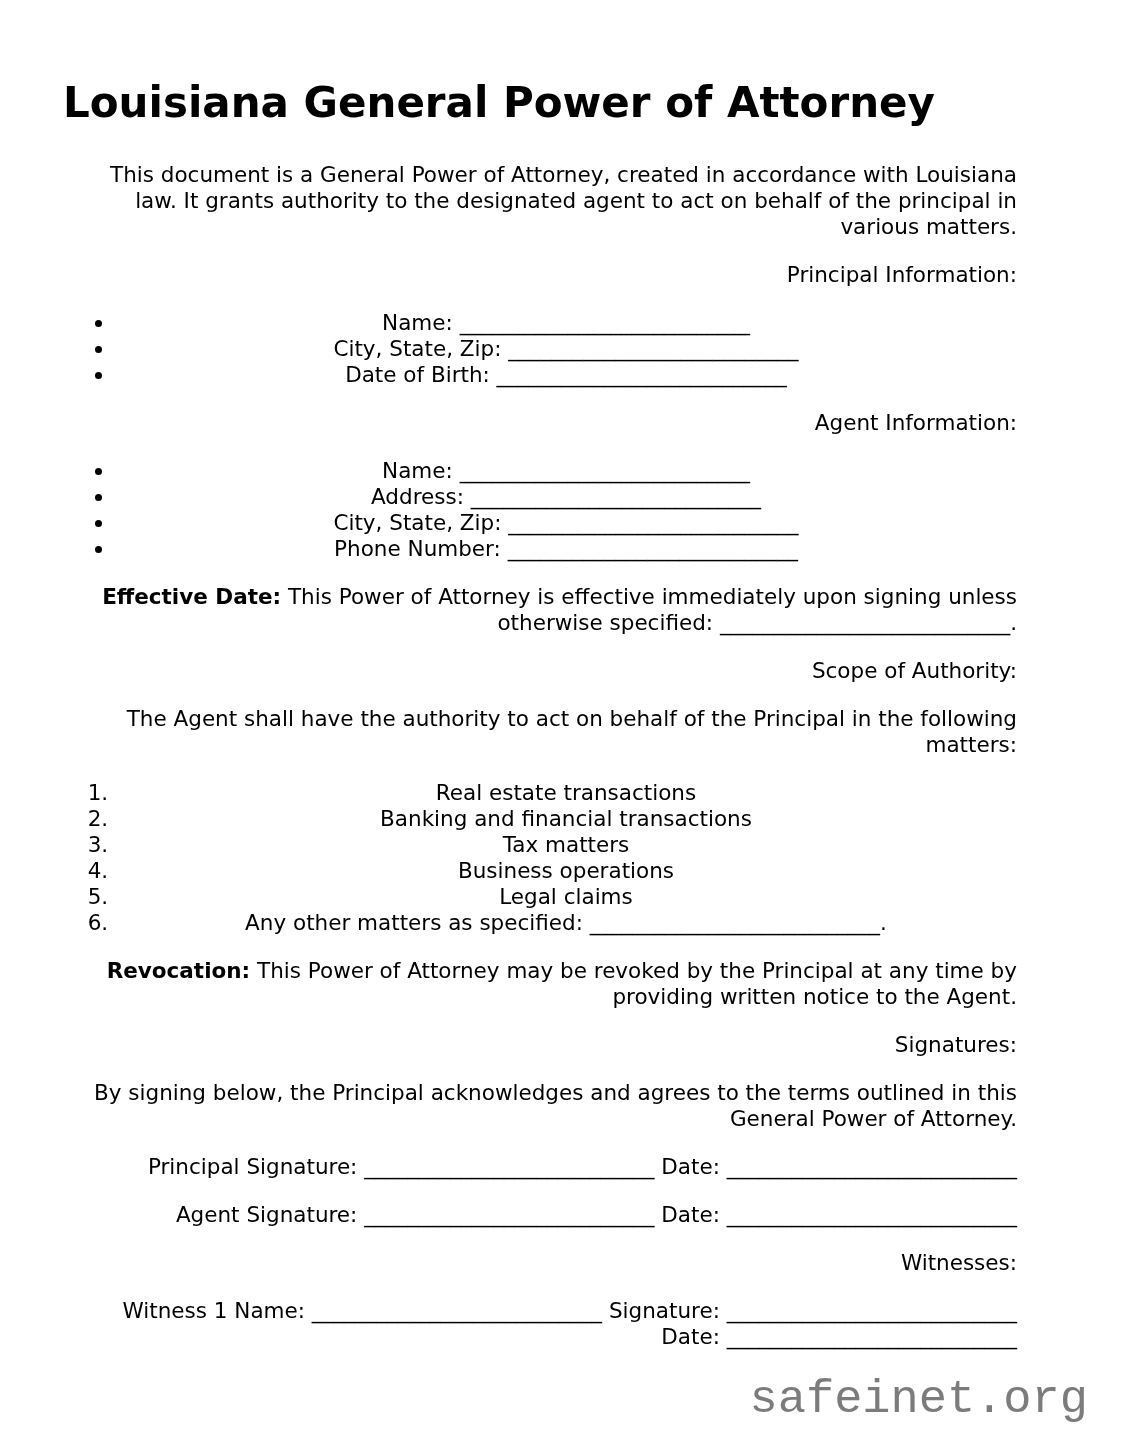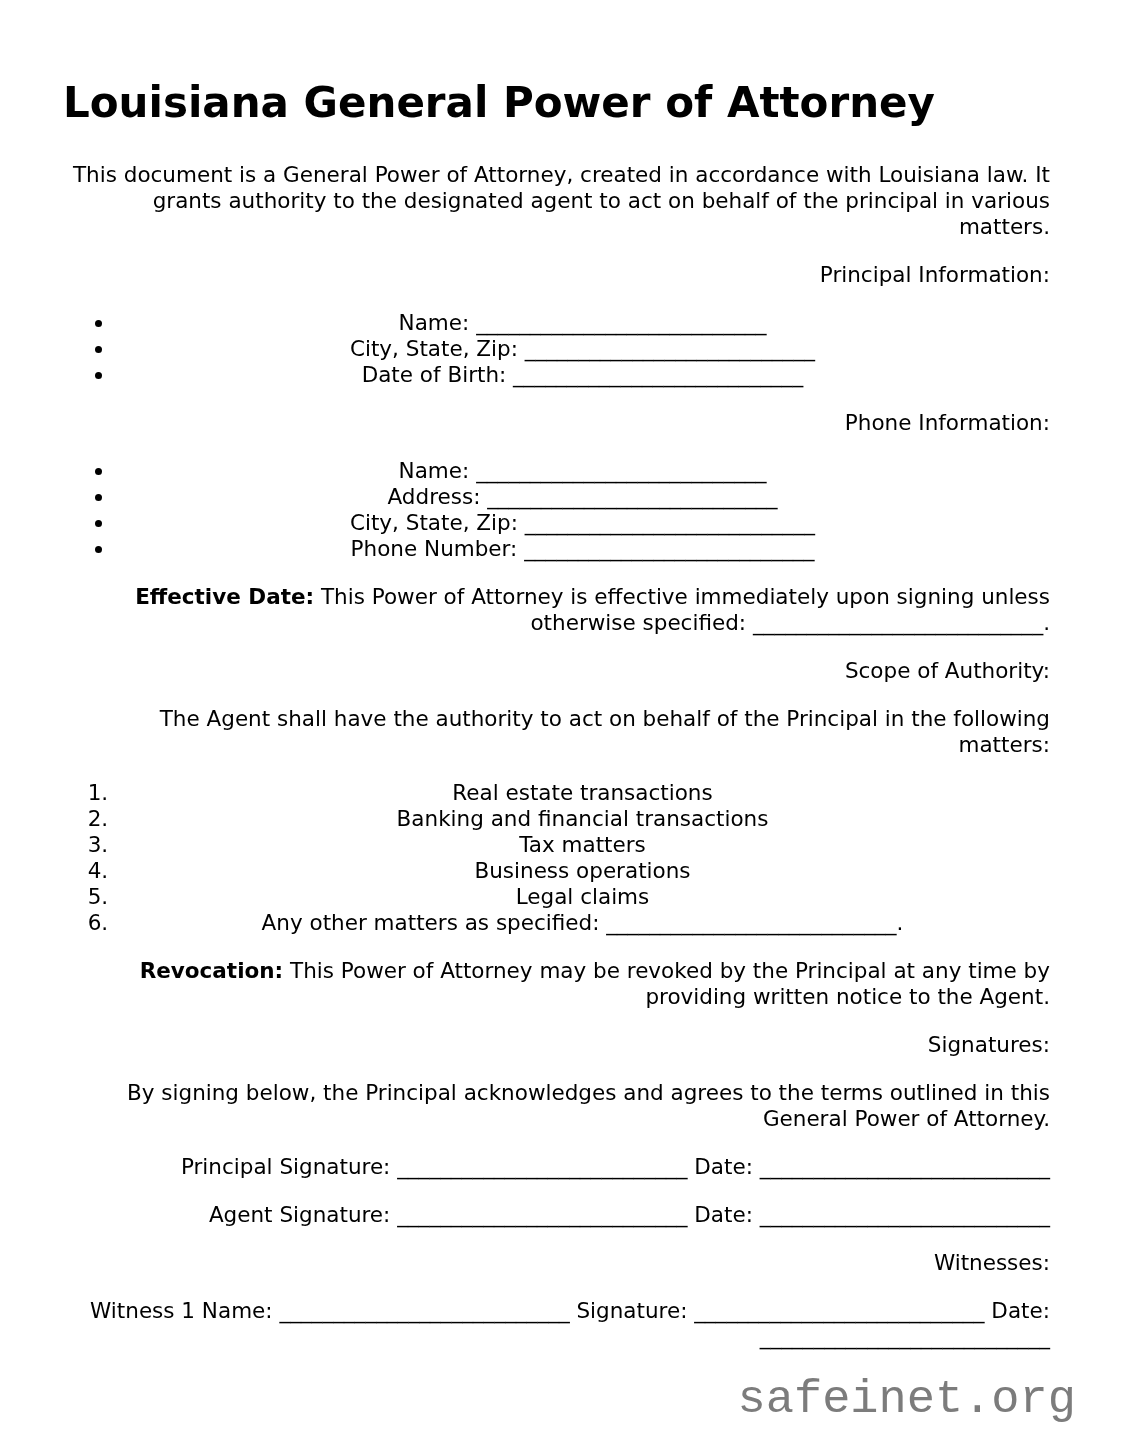--- a/index.html
+++ b/index.html
@@ -5,21 +5,21 @@
   html, body {
     margin: 0;
     padding: 0;
     background: #ffffff;
   }
   .page {
     position: relative;
     width: 1124px;
     height: 1455px;
     box-sizing: border-box;
-    padding: 80px 74px 0 63px;
+    padding: 80px 107px 0 63px;
     background: #ffffff;
     color: #000000;
     font-family: "DejaVu Sans", sans-serif;
     font-size: 21.5px;
     line-height: 26px;
     overflow: hidden;
     border-radius: 28px;
   }
   h1 {
     font-size: 42px;
@@ -32,21 +32,21 @@
   strong { font-weight: 700; margin-top: 28px; }
   ul, ol {
     margin: 22px 0;
     padding-left: 52px;
     text-align: center;
   }
   li { margin: 0; padding: 0; }
   .watermark {
     position: absolute;
     top: 1374px;
-    right: 48px;
+    right: 36px;
     font-family: "Liberation Mono", monospace;
     font-size: 47px;
     line-height: 1.1;
     color: #7c7c7c;
     white-space: nowrap;
   }
 </style>
 </head>
 <body>
 
@@ -56,21 +56,21 @@
 
   <p>This document is a General Power of Attorney, created in accordance with Louisiana law. It grants authority to the designated agent to act on behalf of the principal in various matters.</p>
 
   <p class="hd">Principal Information:</p>
   <ul>
     <li><span>Name: </span><span class="blank">___________________________</span></li>
     <li><span>City, State, Zip: </span><span class="blank">___________________________</span></li>
     <li><span>Date of Birth: </span><span class="blank">___________________________</span></li>
   </ul>
 
-  <p class="hd">Phone Information:</p>
+  <p class="hd">Agent Information:</p>
   <ul>
     <li><span>Name: </span><span class="blank">___________________________</span></li>
     <li><span>Address: </span><span class="blank">___________________________</span></li>
     <li><span>City, State, Zip: </span><span class="blank">___________________________</span></li>
     <li><span>Phone Number: </span><span class="blank">___________________________</span></li>
   </ul>
 
   <p><strong>Effective Date:</strong><span> This Power of Attorney is effective immediately upon signing unless otherwise specified: </span><span class="blank">___________________________</span><span>.</span></p>
 
   <p class="hd">Scope of Authority:</p>

